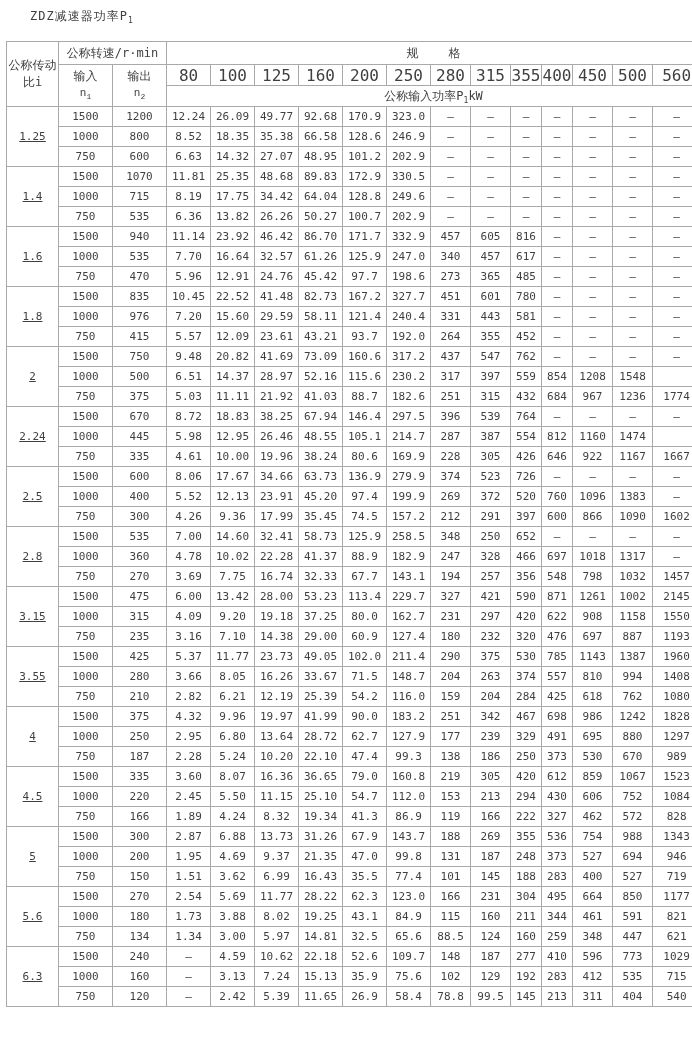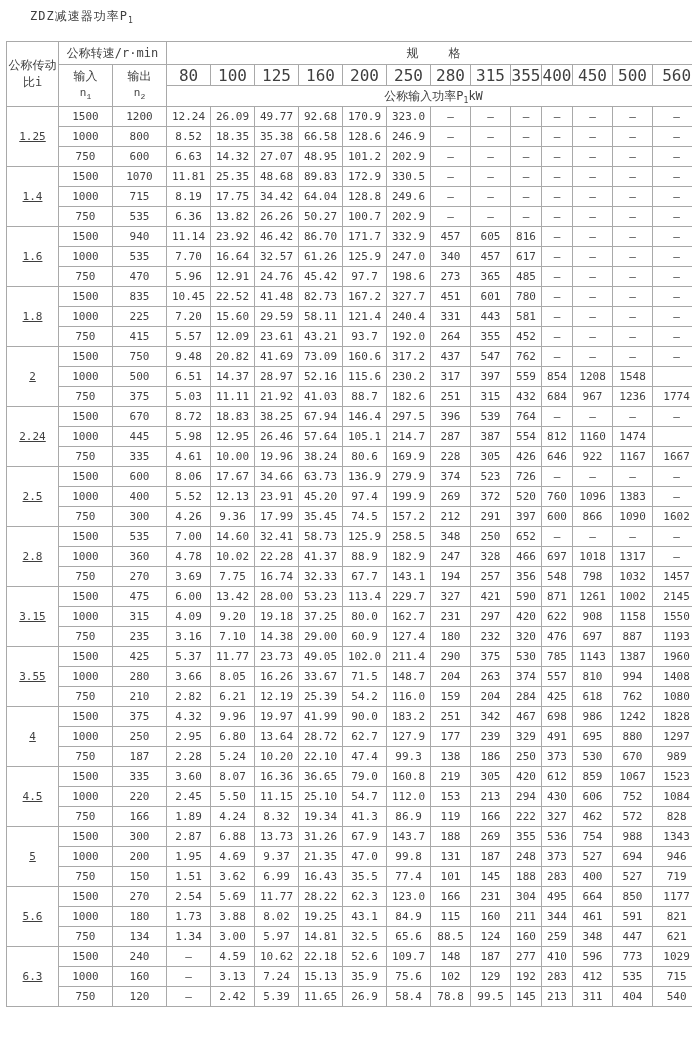--- a/index.html
+++ b/index.html
@@ -264,21 +264,21 @@
         <td>451</td>
         <td>601</td>
         <td>780</td>
         <td>—</td>
         <td>—</td>
         <td>—</td>
         <td>—</td>
       </tr>
       <tr>
         <td>1000</td>
-        <td>225</td>
+        <td>976</td>
         <td>7.20</td>
         <td>15.60</td>
         <td>29.59</td>
         <td>58.11</td>
         <td>121.4</td>
         <td>240.4</td>
         <td>331</td>
         <td>443</td>
         <td>581</td>
         <td>—</td>
@@ -372,21 +372,21 @@
         <td>—</td>
         <td>—</td>
         <td>—</td>
       </tr>
       <tr>
         <td>1000</td>
         <td>445</td>
         <td>5.98</td>
         <td>12.95</td>
         <td>26.46</td>
-        <td>57.64</td>
+        <td>48.55</td>
         <td>105.1</td>
         <td>214.7</td>
         <td>287</td>
         <td>387</td>
         <td>554</td>
         <td>812</td>
         <td>1160</td>
         <td>1474</td>
         <td></td>
       </tr>

